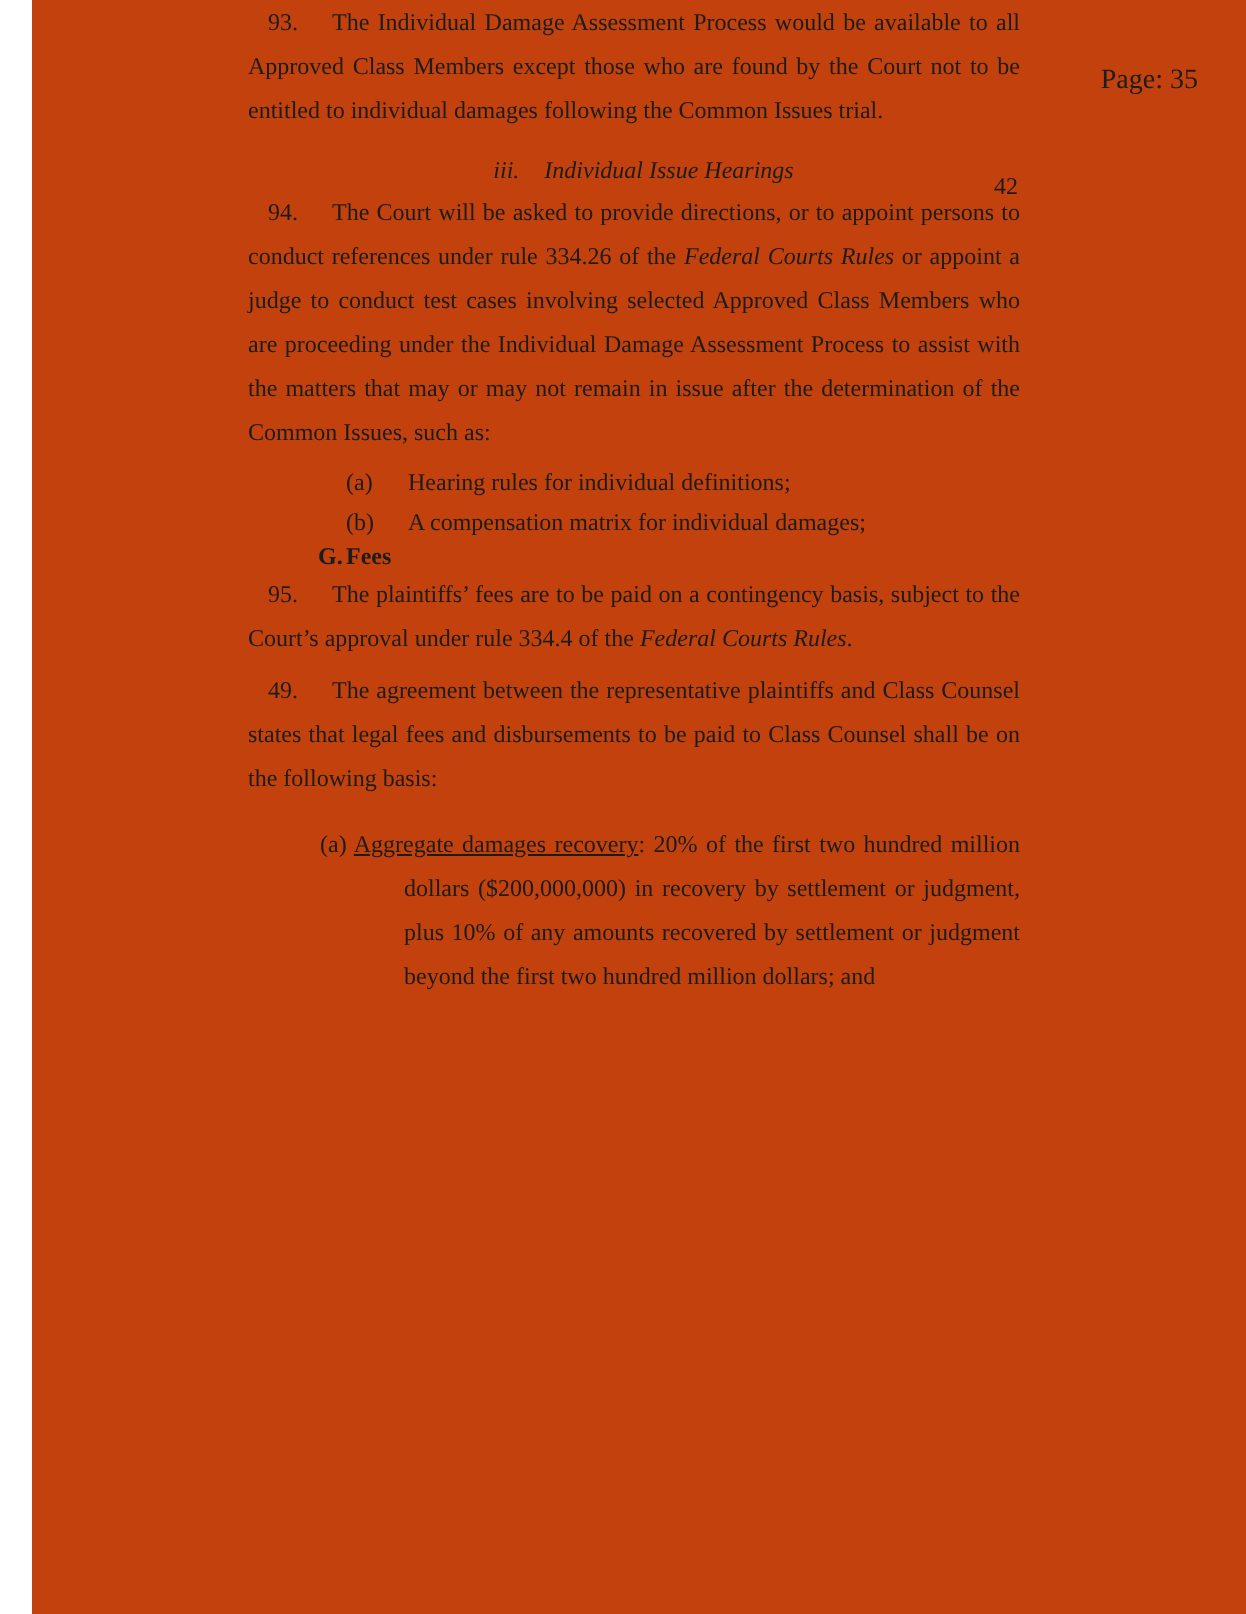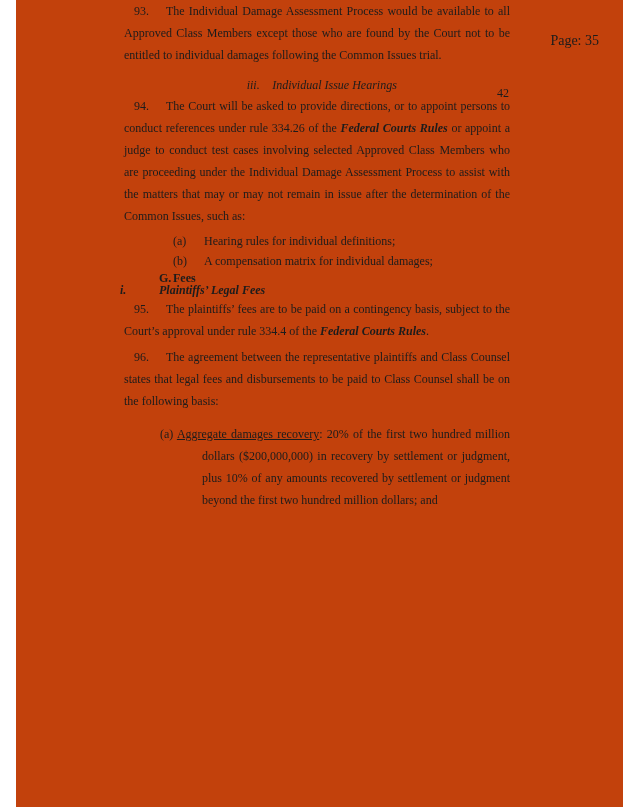--- a/index.html
+++ b/index.html
@@ -99,21 +99,21 @@
     width: 39px;
   }
   .p95 { margin-top: 0; }
   .p96 { margin-top: 4px; }
   .sub96 {
     margin: 11px 0 0 36px;
     padding-left: 42px;
     text-indent: -42px;
     font-family: Liberation Serif, serif;
   }
-  .italic { font-style: italic; font-weight: bold; }
+  .italic { font-style: italic; }
   .underlined { text-decoration: underline; }
 </style>
 </head>
 <body>
 
 <div class="page">
 
   <div class="header-page-label">Page: 35</div>
 
   <div class="doc-page-number">42</div>
@@ -126,22 +126,21 @@
 
     <p class="para p94"><span class="pnum">94.</span><span>The Court will be asked to provide directions, or to appoint persons to conduct references under rule 334.26 of the </span><span class="italic">Federal Courts Rules</span><span> or appoint a judge to conduct test cases involving selected Approved Class Members who are proceeding under the Individual Damage Assessment Process to assist with the matters that may or may not remain in issue after the determination of the Common Issues, such as:</span></p>
 
     <div class="list94">
       <div class="list-item"><span class="lnum">(a)</span><span>Hearing rules for individual definitions;</span></div>
       <div class="list-item"><span class="lnum">(b)</span><span>A compensation matrix for individual damages;</span></div>
     </div>
 
     <div class="heading-g"><span class="hnum">G.</span><span>Fees</span></div>
 
-    <div class="heading-i"><span class="hnum">i.</span><span>Plaintiffs’ Legal Fees</span></div>
 
     <p class="para p95"><span class="pnum">95.</span><span>The plaintiffs’ fees are to be paid on a contingency basis, subject to the Court’s approval under rule 334.4 of the </span><span class="italic">Federal Courts Rules</span><span>.</span></p>
 
-    <p class="para p96"><span class="pnum">96.</span><span>The agreement between the representative plaintiffs and Class Counsel states that legal fees and disbursements to be paid to Class Counsel shall be on the following basis:</span></p>
+    <p class="para p96"><span class="pnum">49.</span><span>The agreement between the representative plaintiffs and Class Counsel states that legal fees and disbursements to be paid to Class Counsel shall be on the following basis:</span></p>
 
     <p class="para sub96"><span>(a) </span><span class="underlined">Aggregate damages recovery</span><span>: 20% of the first two hundred million dollars ($200,000,000) in recovery by settlement or judgment, plus 10% of any amounts recovered by settlement or judgment beyond the first two hundred million dollars; and</span></p>
 
   </div>
 </div>
 
 </body></html>

